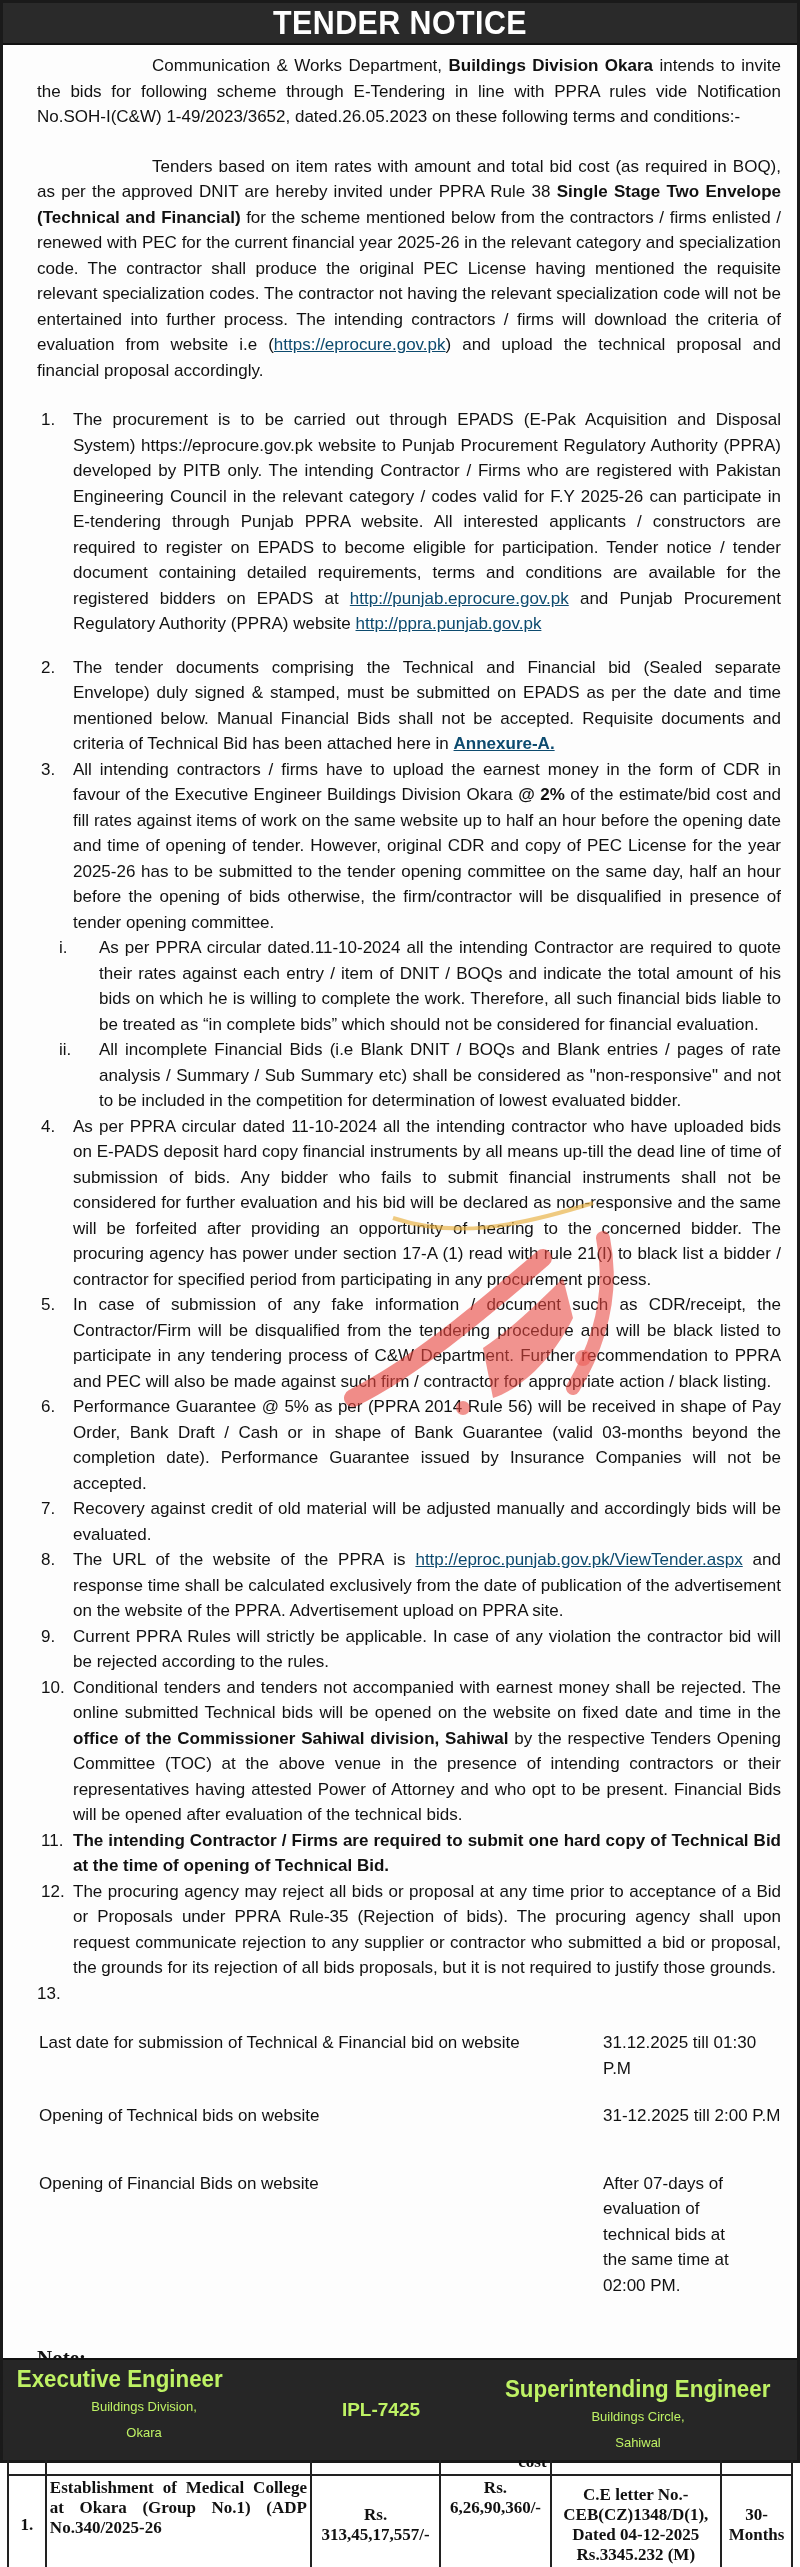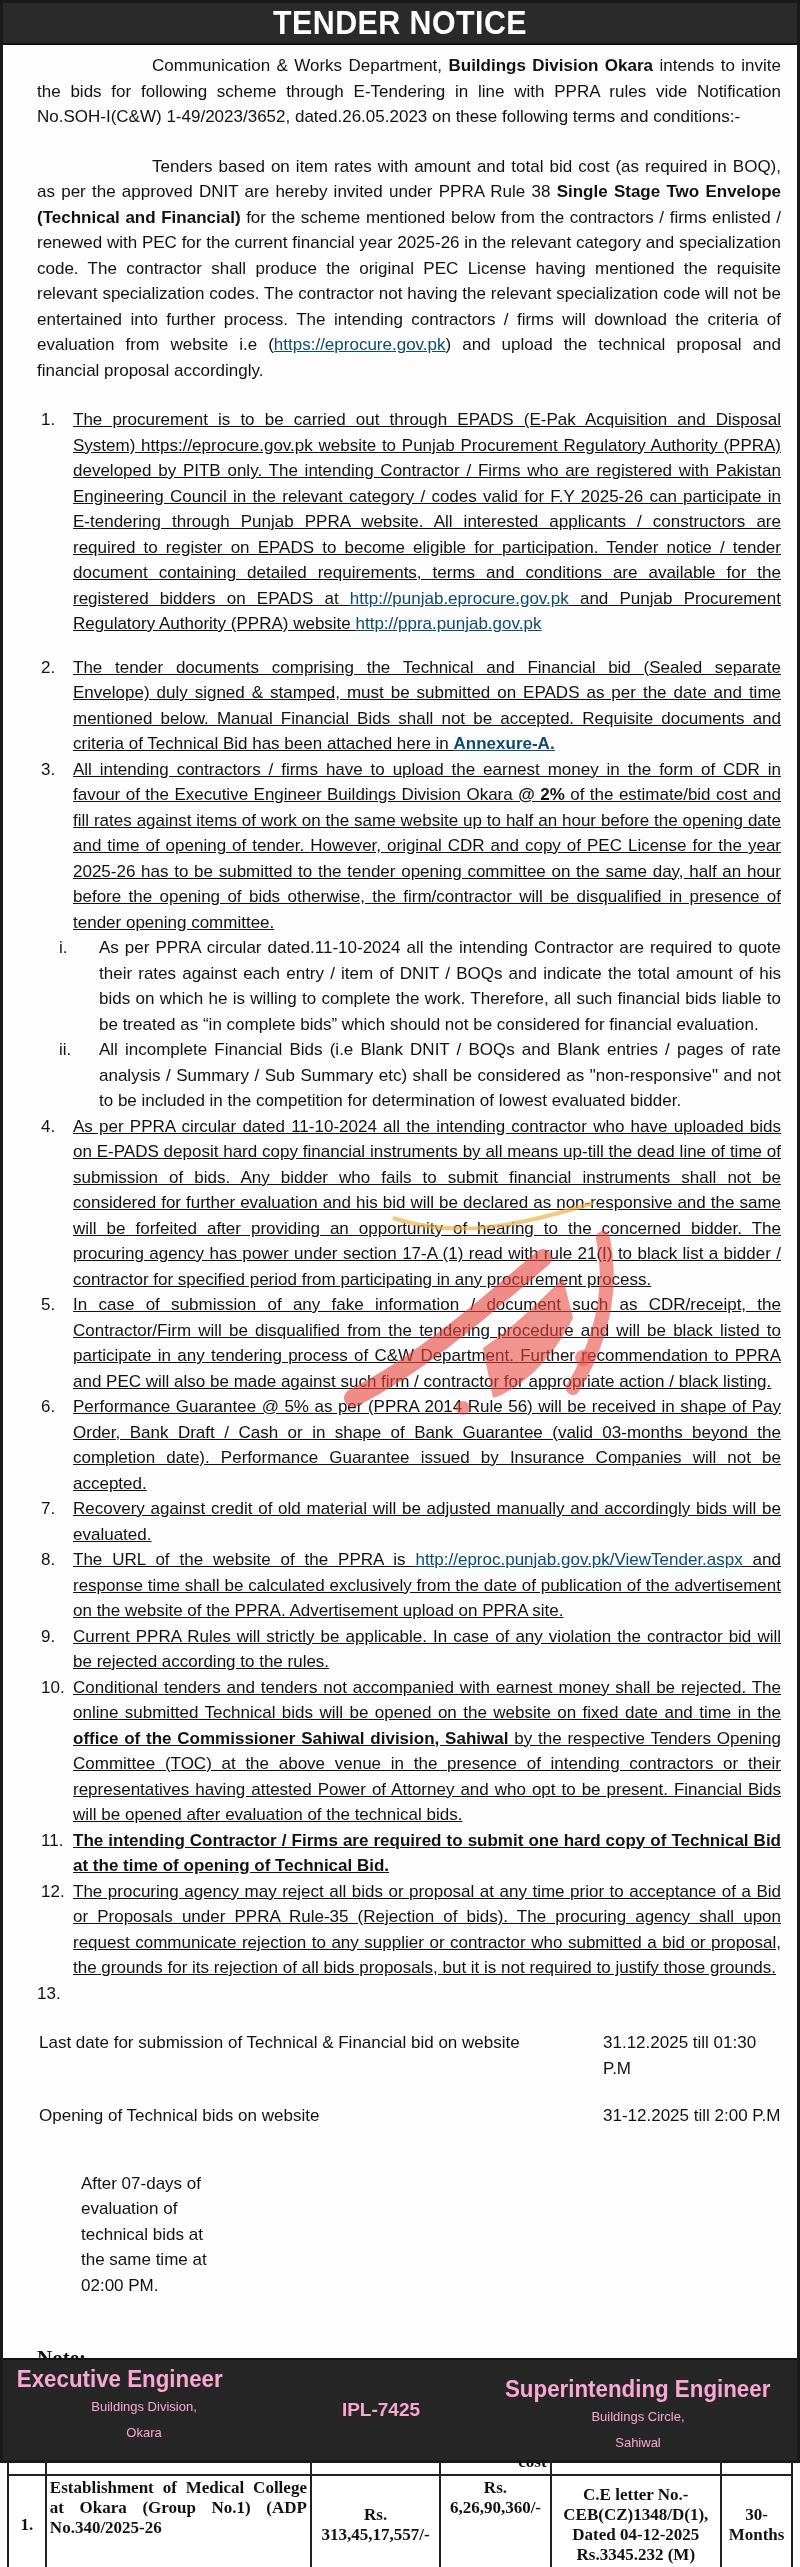--- a/index.html
+++ b/index.html
@@ -20,21 +20,21 @@
   .content { padding: 0 16px 0 34px; font-size: 17px; line-height: 25.5px; }
   .content p { margin: 0; text-align: justify; }
   .para { text-indent: 115px; }
   .intro { margin-top: 8px !important; }
   .gap-lg { height: 24px; }
   .gap-md { height: 18px; }
   a.link { color: #0c4a6e; text-decoration: underline; }
   b { font-weight: bold; }
   .term { display: flex; text-align: justify; }
   .term .num { width: 32px; flex: 0 0 32px; padding-left: 4px; }
-  .term .txt { flex: 1; text-decoration: underline; }
+  .term .txt { flex: 1; }
   .sub { display: flex; padding-left: 14px; text-align: justify; }
   .sub .num { width: 40px; flex: 0 0 40px; padding-left: 8px; }
   .sub .txt { flex: 1; }
   .sched-row { display: flex; margin-top: 0; }
   .sched-row .lbl { width: 520px; flex: 0 0 520px; padding-left: 2px; }
   .sched-row .val { flex: 1; padding-left: 44px; }
   .note { display: flex; font-family: "Liberation Serif", serif; font-weight: bold; font-size: 21px; line-height: 24px; }
   .note .lbl { width: 110px; flex: 0 0 110px; }
   .note .txt { flex: 1; }
   table.works {
@@ -45,21 +45,21 @@
   table.works th { text-align: right; vertical-align: middle; height: 54px; }
   table.works td { vertical-align: middle; height: 94px; }
   .c-sr { width: 26px; text-align: center; }
   .c-name { width: 230px; text-align: justify; vertical-align: top !important; }
   .c-cost { width: 96px; text-align: center; }
   .c-em { width: 90px; text-align: center; vertical-align: top !important; }
   .c-ts { width: 100px; text-align: center; }
   .c-tl { width: 40px; text-align: center; }
   .footer {
     position: absolute; left: 0; right: 0; bottom: 0; height: 100px; background: #262626;
-    color: #f9a8d4; display: flex; align-items: stretch; justify-content: space-between;
+    color: #bef264; display: flex; align-items: stretch; justify-content: space-between;
     border-top: 2px solid #111;
   }
   .foot-col { display: flex; flex-direction: column; align-items: center; justify-content: flex-start; }
   .foot-left { padding-left: 6px; width: 270px; padding-top: 4px; }
   .foot-mid { width: 150px; justify-content: center; text-align: right; }
   .foot-right { width: 310px; padding-top: 14px; padding-right: 4px; }
   .foot-title { font-size: 24px; font-weight: bold; line-height: 30px; transform: scaleX(0.93); }
   .foot-sub { font-size: 13px; line-height: 26px; }
   .foot-left .foot-title { align-self: flex-start; }
   .ipl { font-size: 19px; font-weight: bold; }
@@ -169,20 +169,21 @@
       <span class="lbl">Last date for submission of Technical &amp; Financial bid on website</span>
       <span class="val">31.12.2025 till 01:30 P.M</span>
     </div>
     <div style="height:22px"></div>
     <div class="sched-row">
       <span class="lbl">Opening of Technical bids on website</span>
       <span class="val">31-12.2025 till 2:00 P.M</span>
     </div>
     <div style="height:42px"></div>
     <div class="sched-row">
+      <span class="lbl">Opening of Financial Bids on website</span>
       <span class="val" style="width:130px; flex:0 0 130px;">After 07-days of evaluation of technical bids at the same time at 02:00 PM.</span>
     </div>
 
     <div style="height:48px"></div>
 
     <div class="note">
       <span class="lbl">Note:</span>
     </div>
   </div>
 

